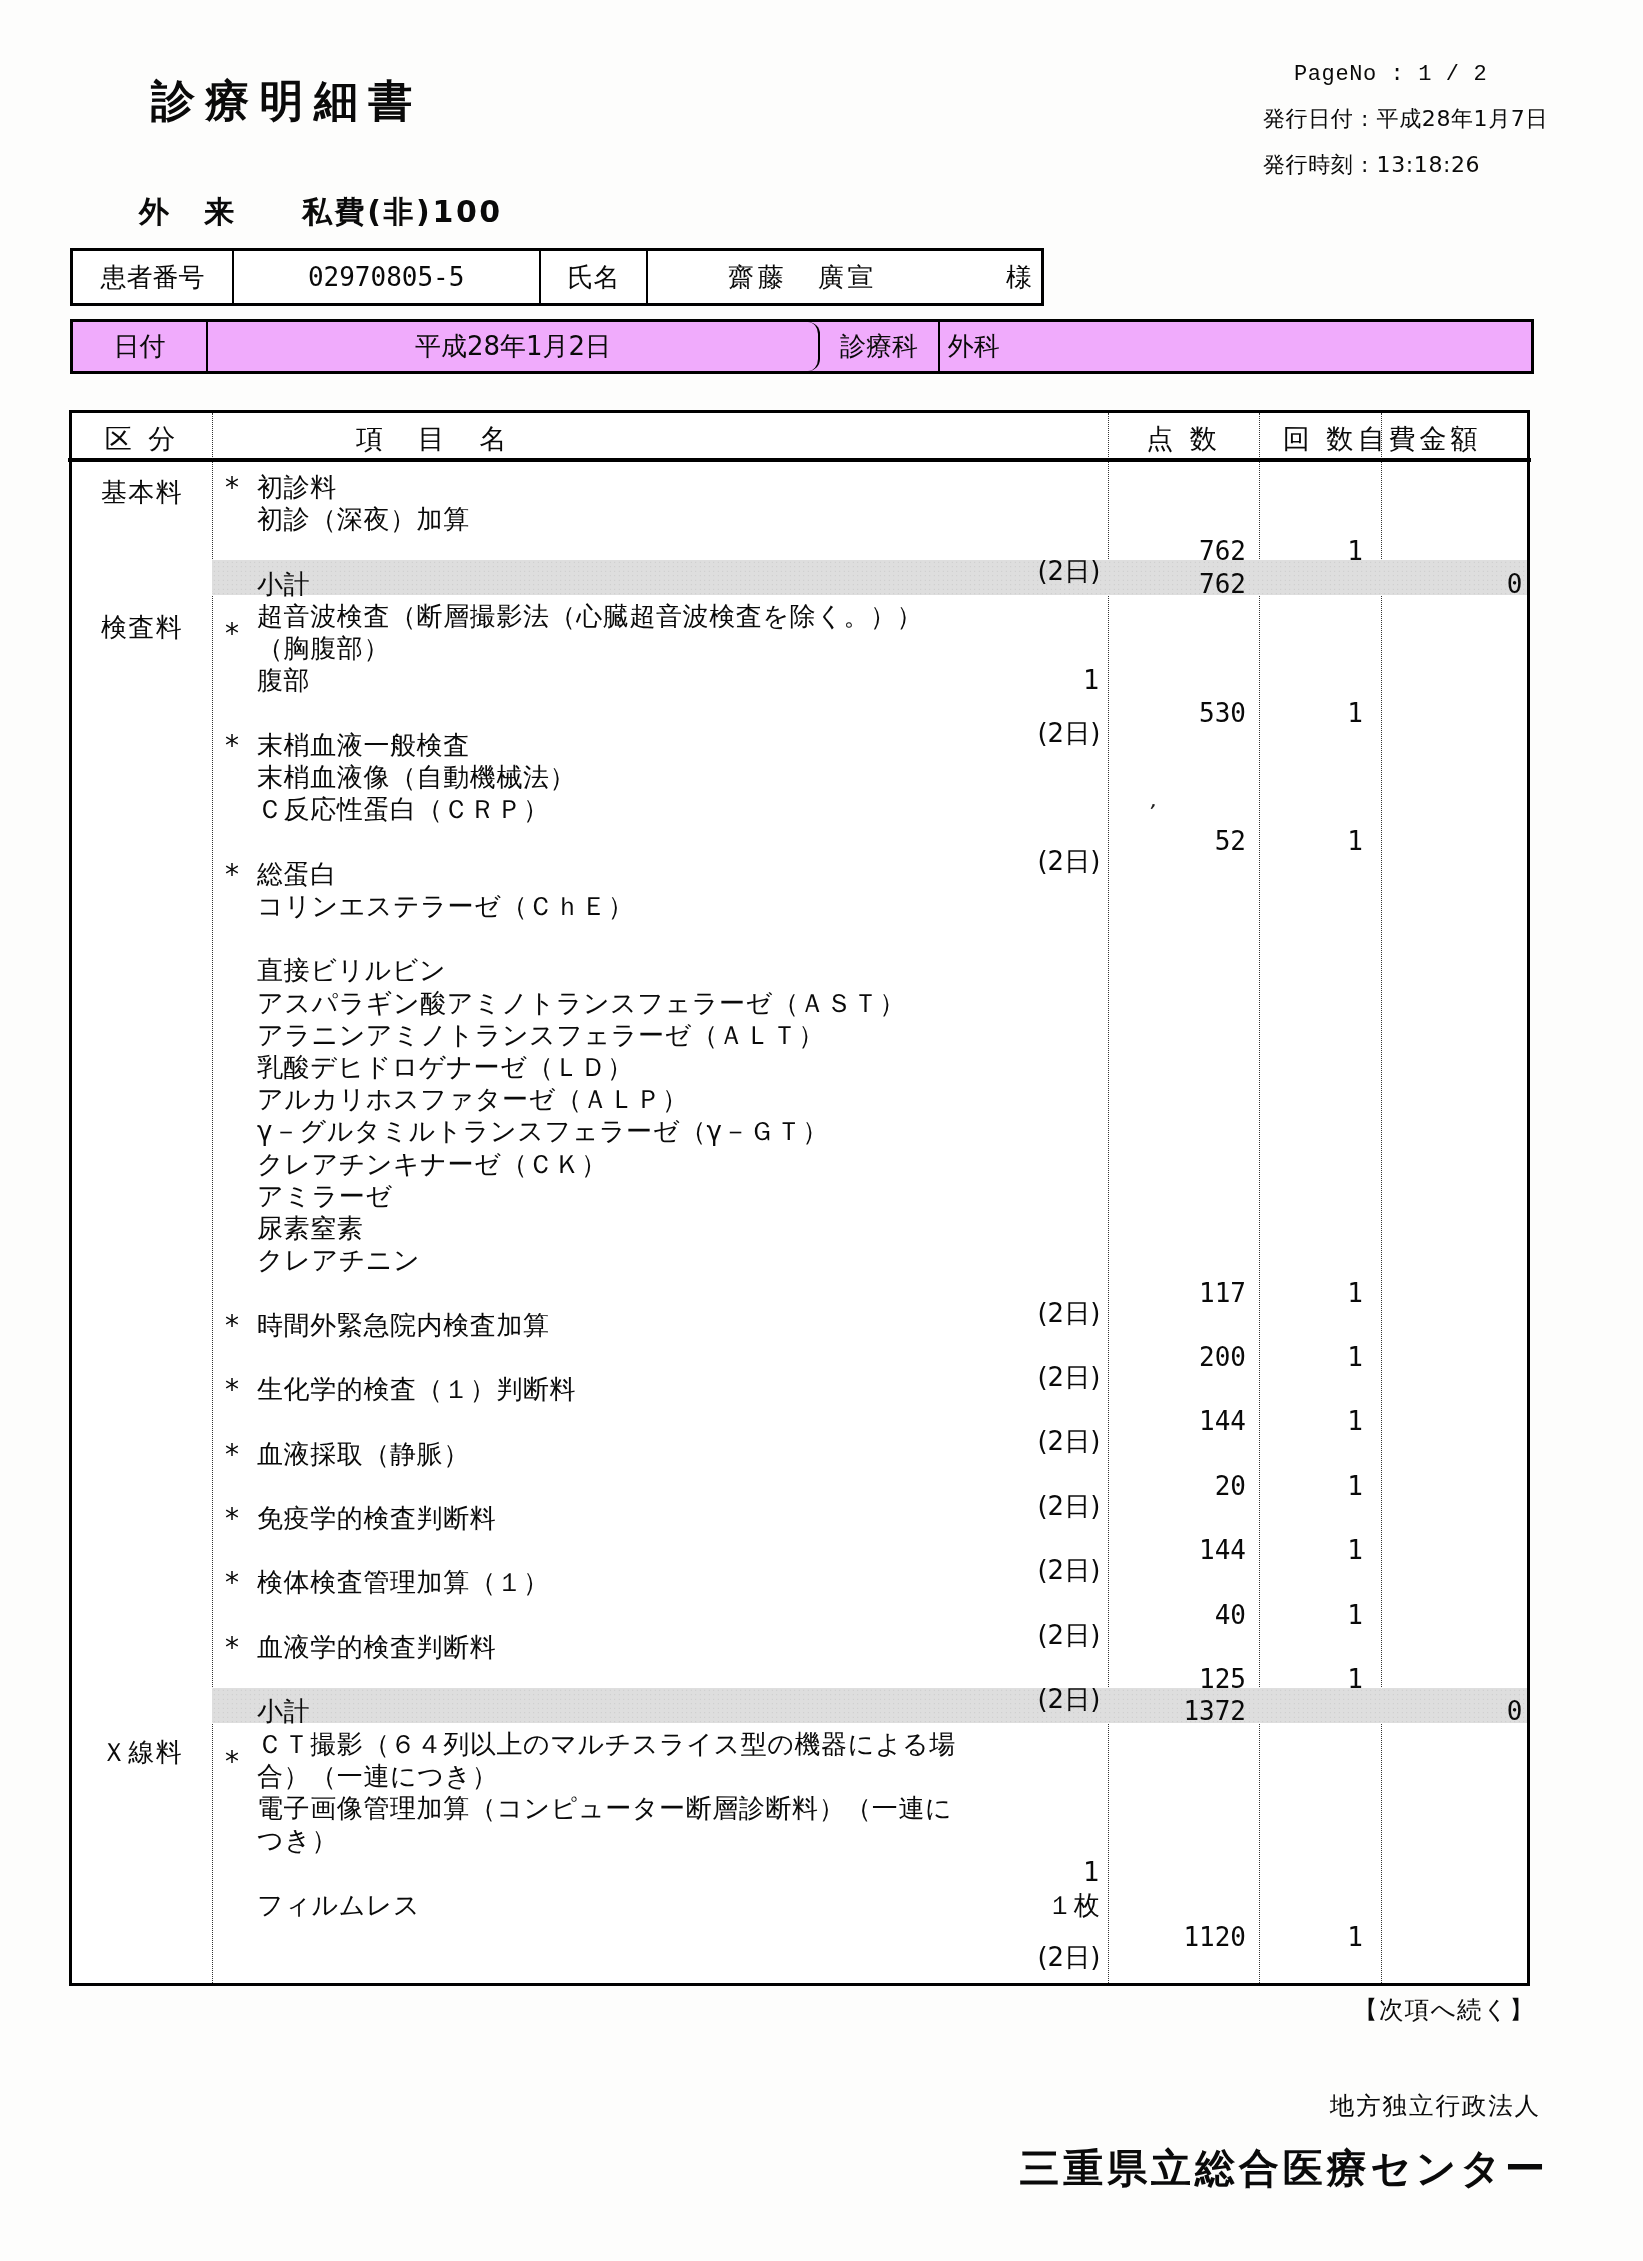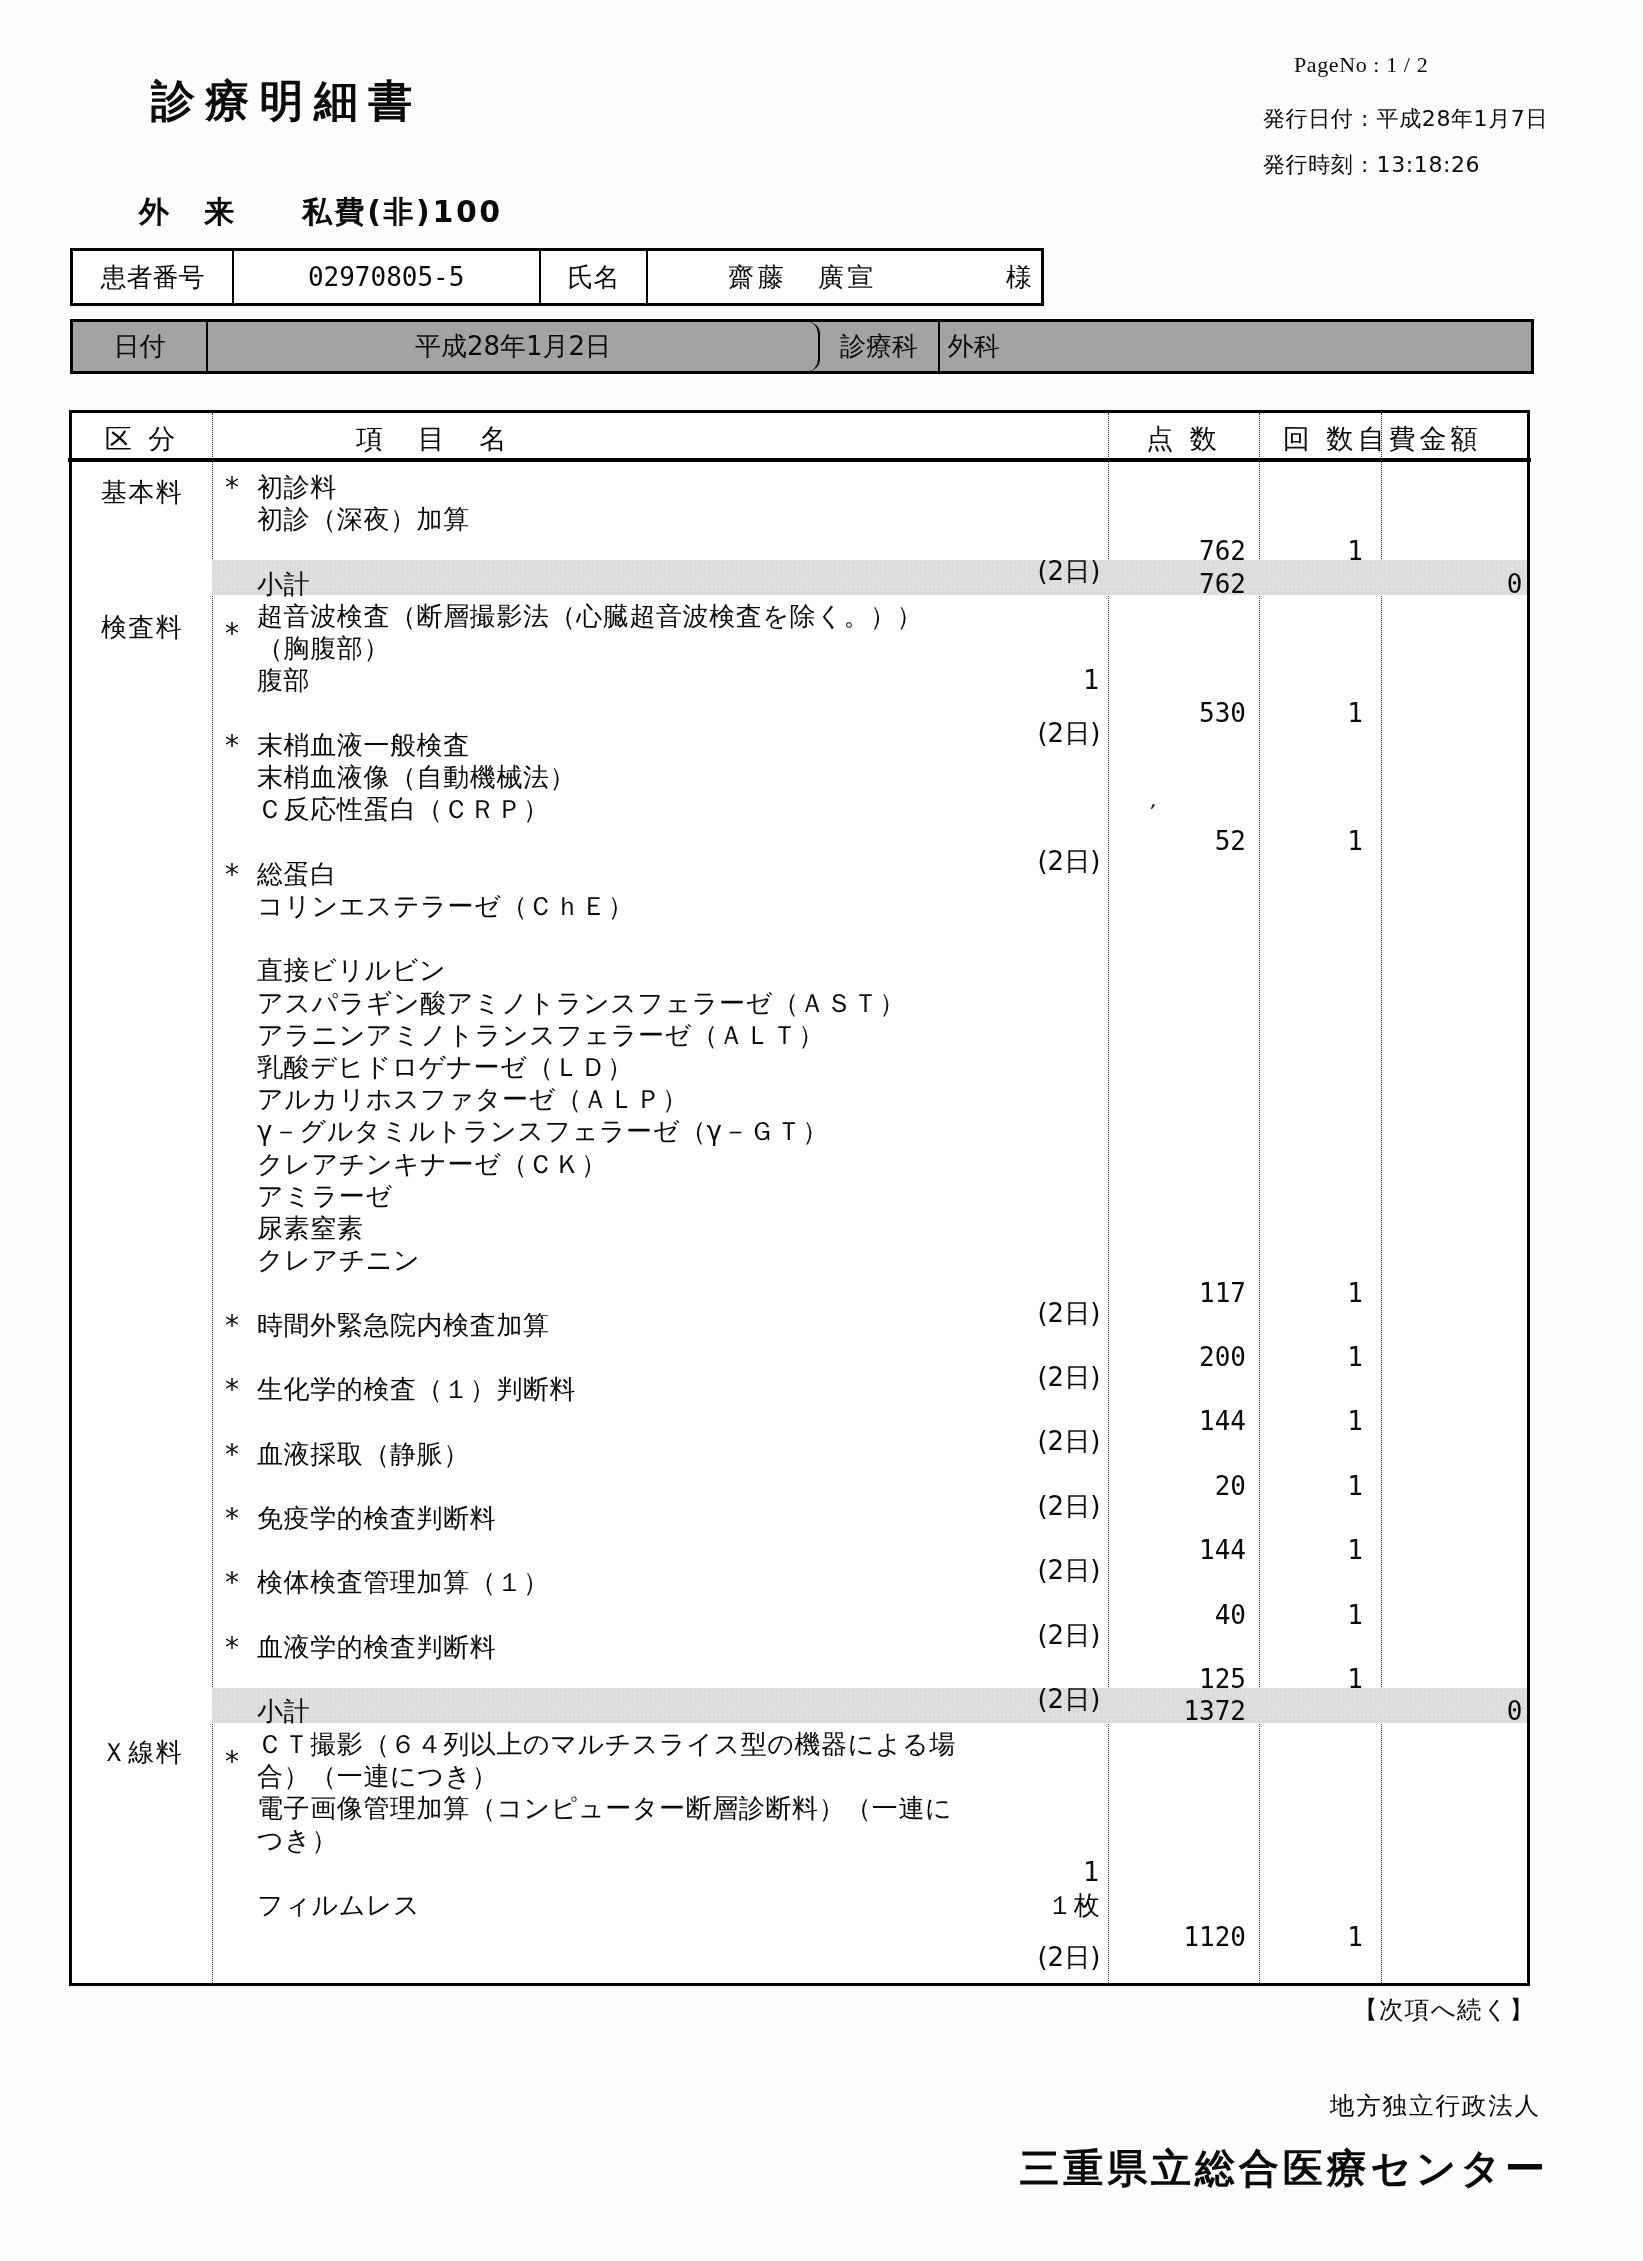--- a/index.html
+++ b/index.html
@@ -6,27 +6,27 @@
   body{
     width:1643px;height:2261px;position:relative;
     background:#fdfdfc;color:#0a0a0a;
     font-family:"DejaVu Sans",sans-serif;
     overflow:hidden;
   }
   .abs{position:absolute;}
   
   .doc-title{left:151px;top:72px;font-size:44px;font-weight:bold;letter-spacing:10.3px;}
   .hdr-right{font-size:22px;letter-spacing:0.6px;}
-  .pageno{left:1294px;top:52px;font-family:Liberation Serif, serif;}
+  .pageno{left:1294px;top:62px;font-family:Liberation Mono, monospace;}
   .issue-date{left:1263px;top:104px;}
   .issue-time{left:1263px;top:150px;}
   .category-line{left:139px;top:192px;font-size:30px;font-weight:bold;letter-spacing:2.6px;}
   
   .ptable{left:70px;top:248px;width:974px;height:58px;border:3.2px solid #000;display:flex;box-sizing:border-box;font-size:26px;background:#fff;}
-  .dtable{left:70px;top:319px;width:1464px;height:55px;border:3.2px solid #000;display:flex;box-sizing:border-box;font-size:26px;background:#a3a3a3;}
+  .dtable{left:70px;top:319px;width:1464px;height:55px;border:3.2px solid #000;display:flex;box-sizing:border-box;font-size:26px;background:#f0abfc;}
   .cell{display:flex;align-items:center;justify-content:center;box-sizing:border-box;height:100%;}
   .bR{border-right:2.6px solid #000;}
   .w-pnl{width:161px;} .w-pnv{width:307px;} .w-nml{width:108px;} .w-nmv{width:393px;}
   .w-dtl{width:135px;} .w-dtv{width:612px;border-radius:12px;} .w-dpl{width:120px;} .w-dpv{width:591px;}
   .mono{font-family:"DejaVu Sans Mono","DejaVu Sans",monospace;}
   .cell-name{position:relative;}
   .cell-name .nm{margin-right:84px;letter-spacing:3.9px;}
   .cell-name .hon{position:absolute;right:9px;top:50%;transform:translateY(-50%);}
   .cell-left{justify-content:flex-start;padding-left:7.7px;}
   

